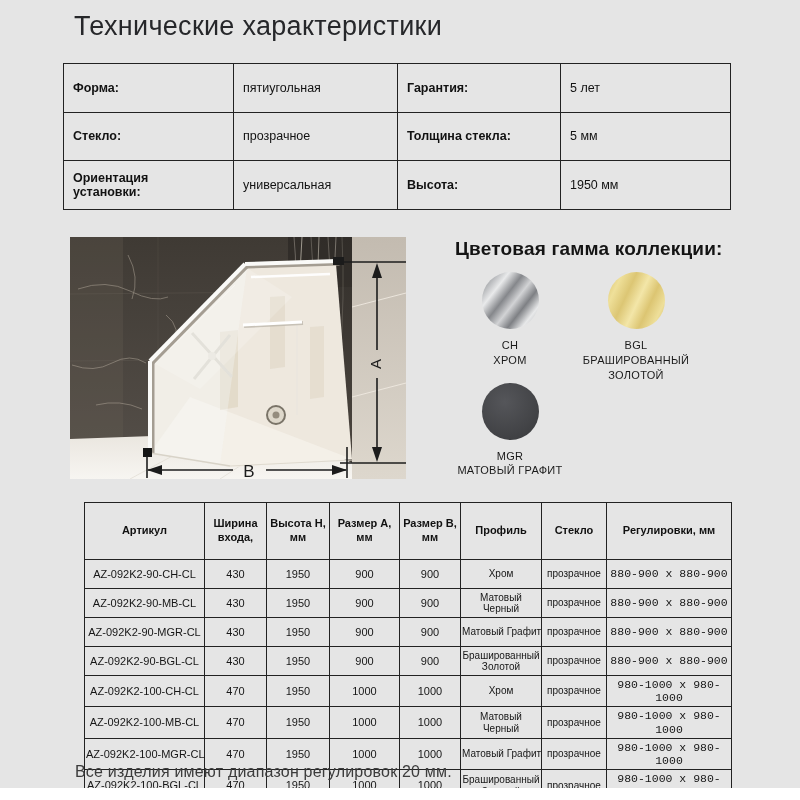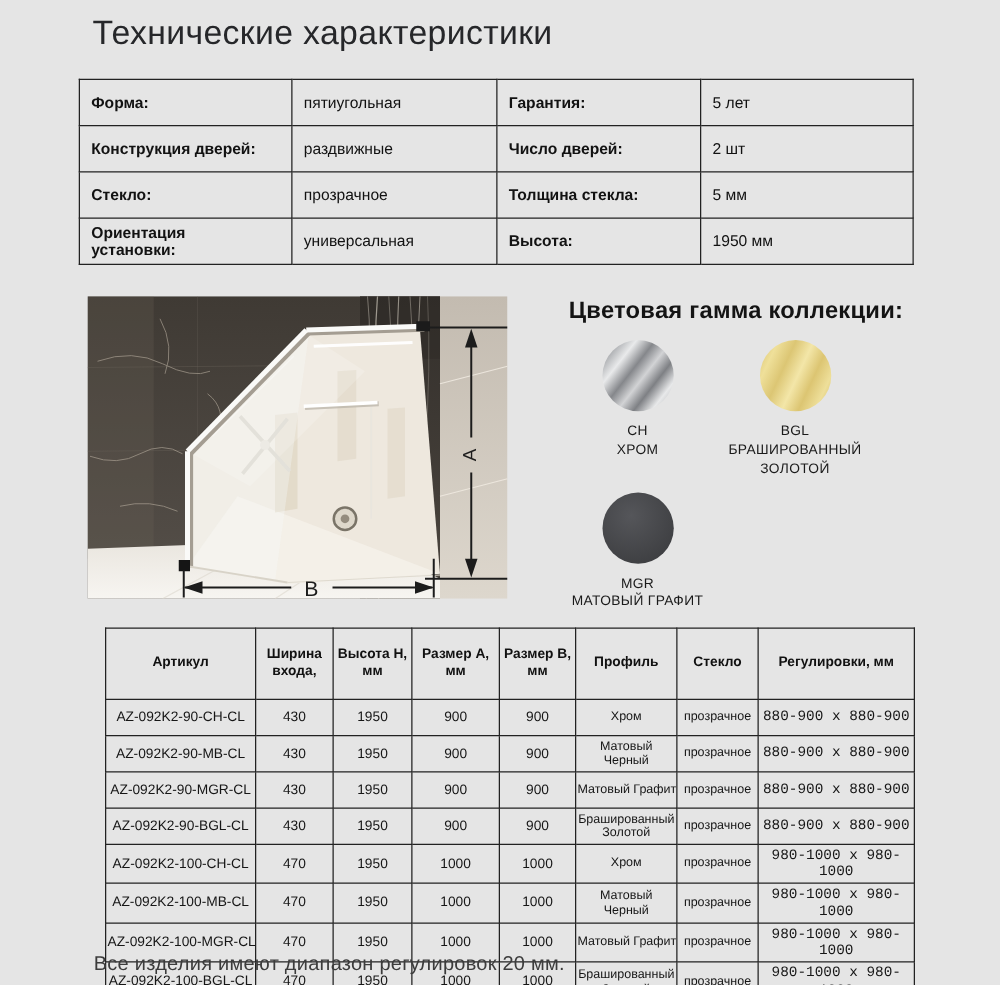--- a/index.html
+++ b/index.html
@@ -16,21 +16,21 @@
            vertical-align:middle;color:#121212;height:36px;}
   .spec td.sl{font-weight:700;}
 
   
   .photo{position:absolute;left:70px;top:237px;width:336px;height:242px;}
 
   
   .palette-title{position:absolute;left:455px;top:238px;margin:0;font-size:19px;
                  font-weight:700;color:#141414;letter-spacing:.2px;}
   #swatch-grid{position:absolute;left:447px;top:272px;width:252px;display:grid;
-               grid-template-columns:1fr 1fr;row-gap:11px;justify-items:center;
+               grid-template-columns:1fr 1fr;row-gap:0;justify-items:center;
                align-items:start;text-align:center;}
   .swatch{display:flex;flex-direction:column;align-items:center;width:126px;}
   .sw-circle{width:57px;height:57px;border-radius:50%;margin-bottom:9px;}
   .sw-circle.chrome{background:linear-gradient(128deg,#f5f6f7 0%,#aeb0b3 14%,#e9eaeb 27%,
        #85878b 42%,#d2d3d5 55%,#7e8084 68%,#e8e9ea 82%,#9fa1a4 100%);}
   .sw-circle.matte-black{background:radial-gradient(circle at 38% 32%,#232323,#0f0f0f 75%);}
   .sw-circle.brushed-gold{background:linear-gradient(115deg,#d8bf6a 0%,#efe09a 18%,#dcc674 35%,
        #f3e6a8 52%,#dcc572 68%,#eedf9a 84%,#d3b960 100%);}
   .sw-circle.matte-graphite{background:radial-gradient(circle at 40% 33%,#55565a,#3f4043 75%);}
   .sw-code,.sw-name{font-size:11px;line-height:1.35;letter-spacing:.3px;color:#1a1a1a;}
@@ -66,26 +66,20 @@
         <col style="width:164px">
         <col style="width:163px">
         <col style="width:170px">
       </colgroup>
     <tbody id="spec-tbody">
         <tr>
           <td class="sl">Форма:</td>
           <td class="sv">пятиугольная</td>
           <td class="sl">Гарантия:</td>
           <td class="sv">5 лет</td>
-        </tr>
-        <tr>
-          <td class="sl">Конструкция дверей:</td>
-          <td class="sv">раздвижные</td>
-          <td class="sl">Число дверей:</td>
-          <td class="sv">2 шт</td>
         </tr>
         <tr>
           <td class="sl">Стекло:</td>
           <td class="sv">прозрачное</td>
           <td class="sl">Толщина стекла:</td>
           <td class="sv">5 мм</td>
         </tr>
         <tr>
           <td class="sl">Ориентация установки:</td>
           <td class="sv">универсальная</td>

